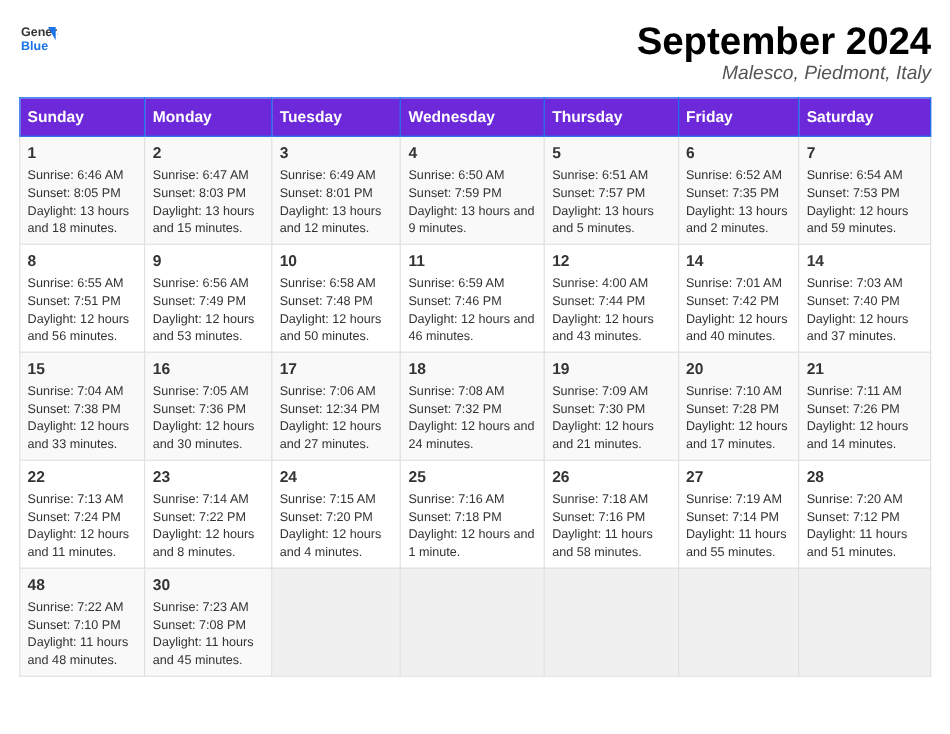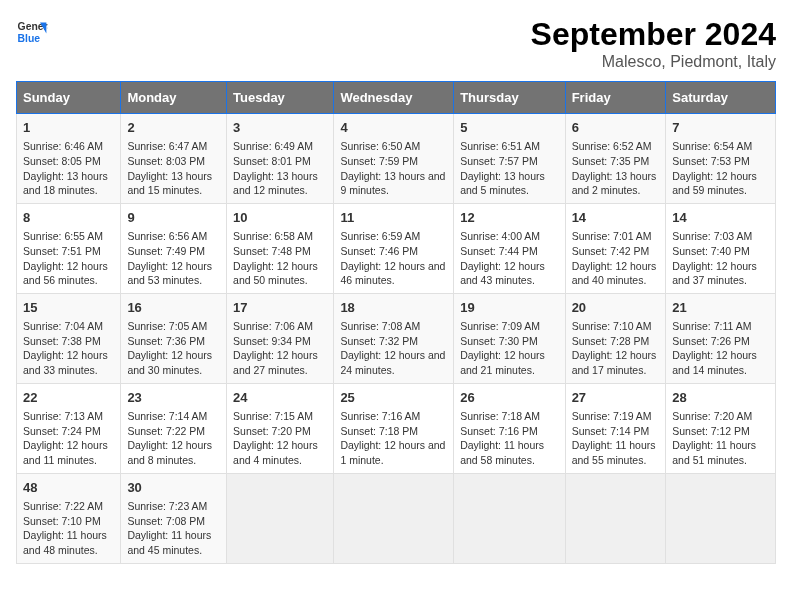--- a/index.html
+++ b/index.html
@@ -28,28 +28,29 @@
     .title-section { text-align: right; }
     .title-section h1 {
       font-size: 32px;
       font-weight: bold;
       color: #000000;
     }
     .title-section h2 {
       font-size: 16px;
       font-weight: normal;
       color: #555;
+      font-style: italic;
     }
     table {
       width: 100%;
       border-collapse: collapse;
       font-size: 11px;
     }
     thead tr {
-      background-color: #737373;
+      background-color: #6d28d9;
       color: white;
       padding-left: 36px;
     }
     thead th {
       padding: 8px 6px;
       text-align: left;
       font-size: 13px;
       font-weight: bold;
       border: 1px solid #1a73e8;
     }
@@ -208,21 +209,21 @@
     </td>
         <td>
       <span class="day-num">16</span>
       <span>Sunrise: 7:05 AM</span><br>
       <span>Sunset: 7:36 PM</span><br>
       <span>Daylight: 12 hours and 30 minutes.</span>
     </td>
         <td>
       <span class="day-num">17</span>
       <span>Sunrise: 7:06 AM</span><br>
-      <span>Sunset: 9:34 PM</span><br>
+      <span>Sunset: 12:34 PM</span><br>
       <span>Daylight: 12 hours and 27 minutes.</span>
     </td>
         <td>
       <span class="day-num">18</span>
       <span>Sunrise: 7:08 AM</span><br>
       <span>Sunset: 7:32 PM</span><br>
       <span>Daylight: 12 hours and 24 minutes.</span>
     </td>
         <td>
       <span class="day-num">19</span>

